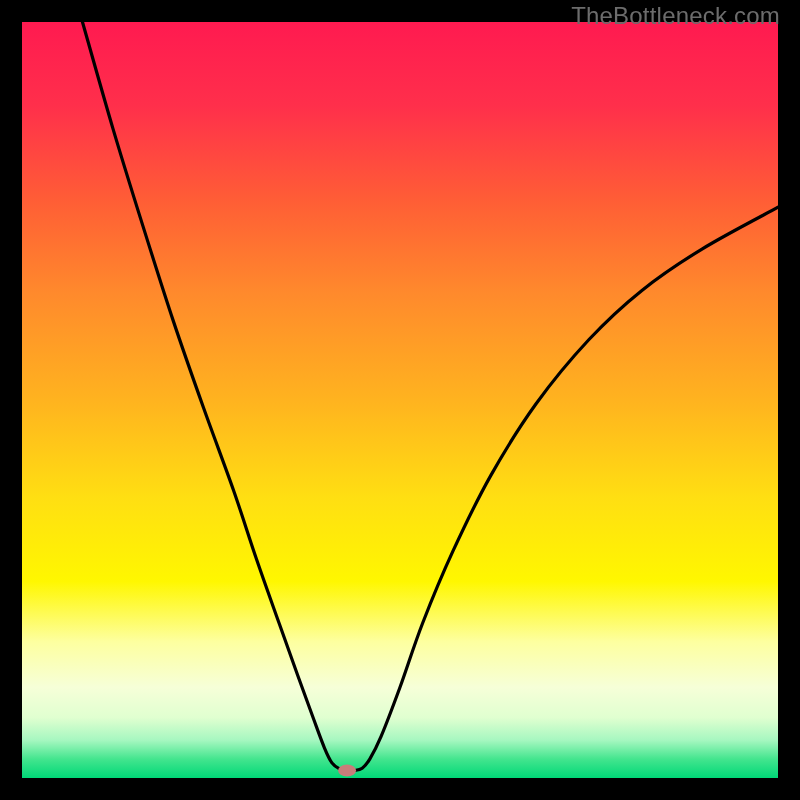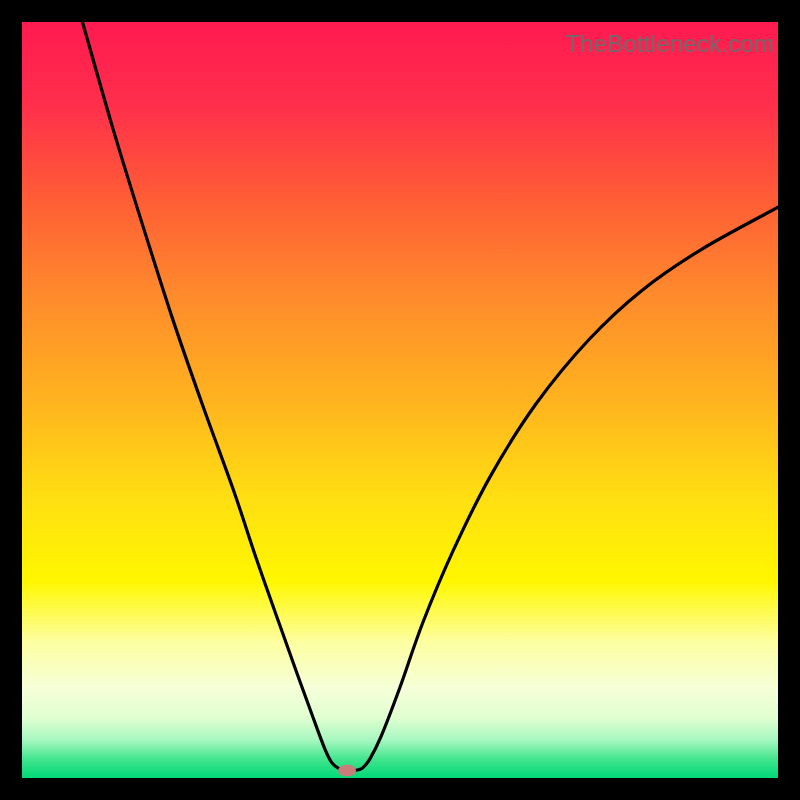--- a/index.html
+++ b/index.html
@@ -24,27 +24,26 @@
     height: 756px;
     overflow: hidden;
   }
   .bg-gradient {
     position: absolute;
     left: 0; top: 0; right: 0; bottom: 0;
   }
   .watermark {
     position: absolute;
     top: 2px;
-    right: 26px;
+    right: 20px;
     font-family: Arial, Helvetica, sans-serif;
     font-size: 24px;
     font-weight: 500;
     color: #6c6c6c;
     letter-spacing: 0.2px;
-    margin-top: 28px;
   }
   svg.curve {
     position: absolute;
     left: 0; top: 0;
   }
 </style>
 </head>
 <body>
 
 <div class="stage">

